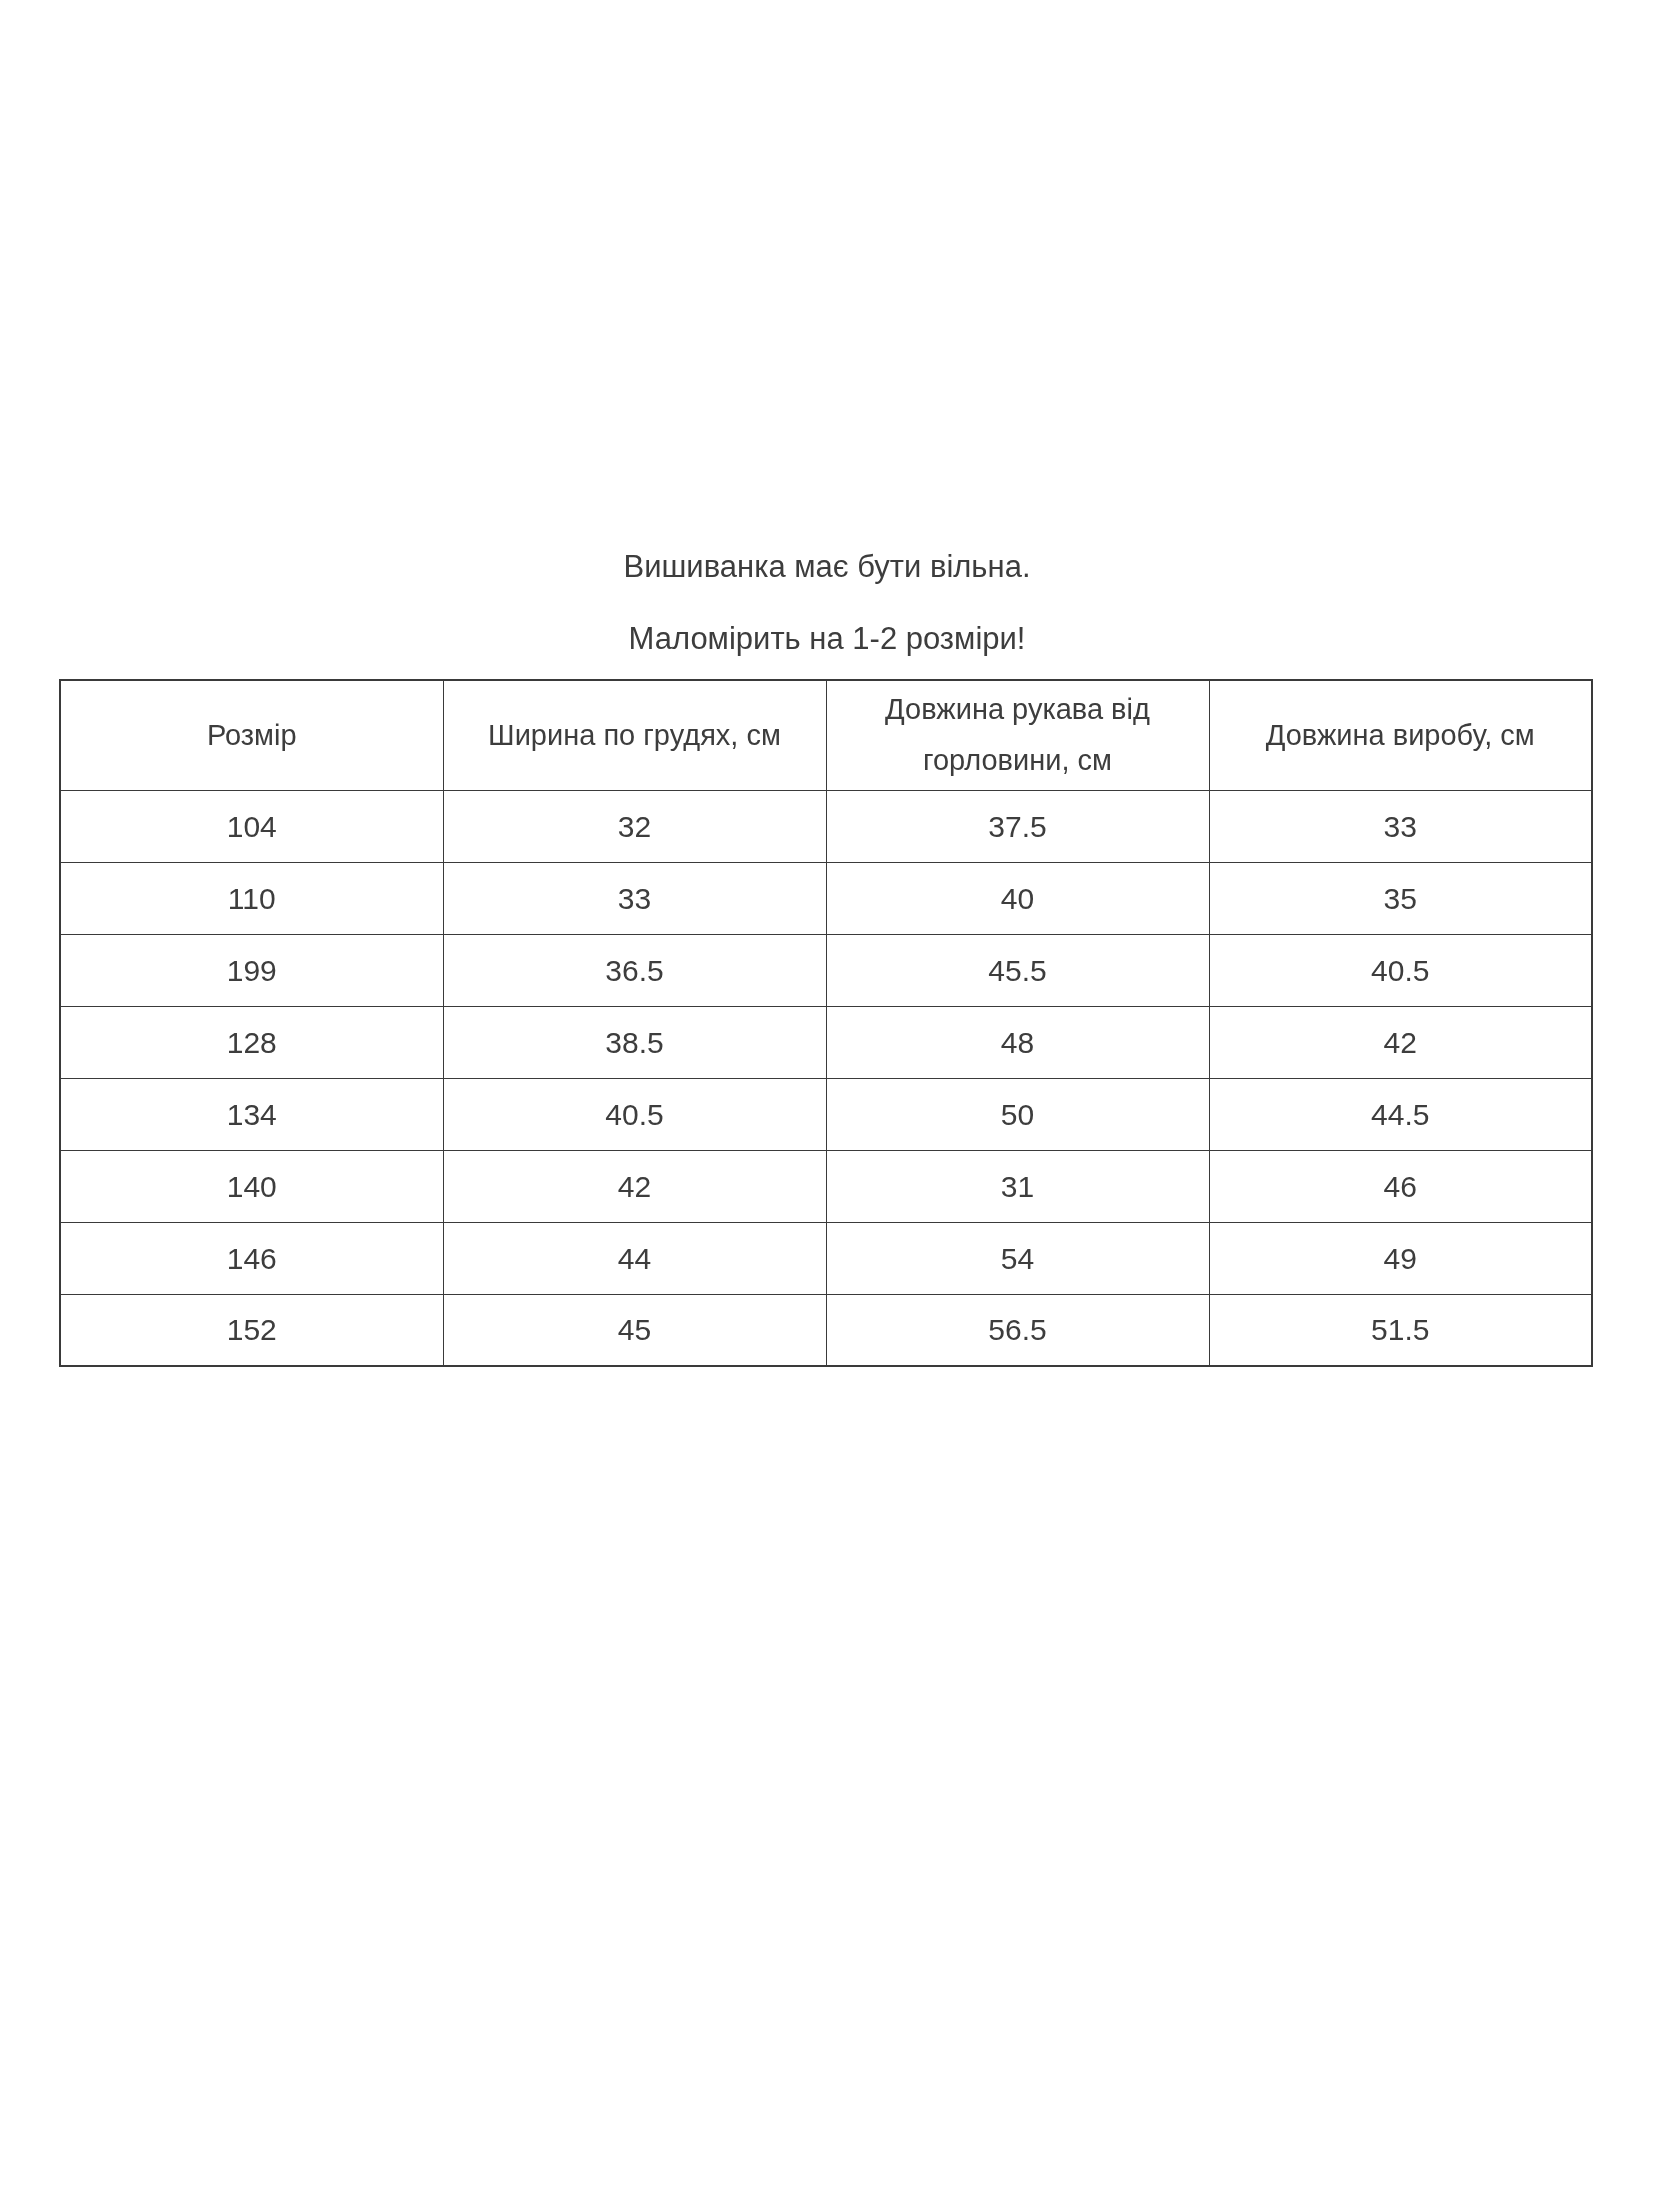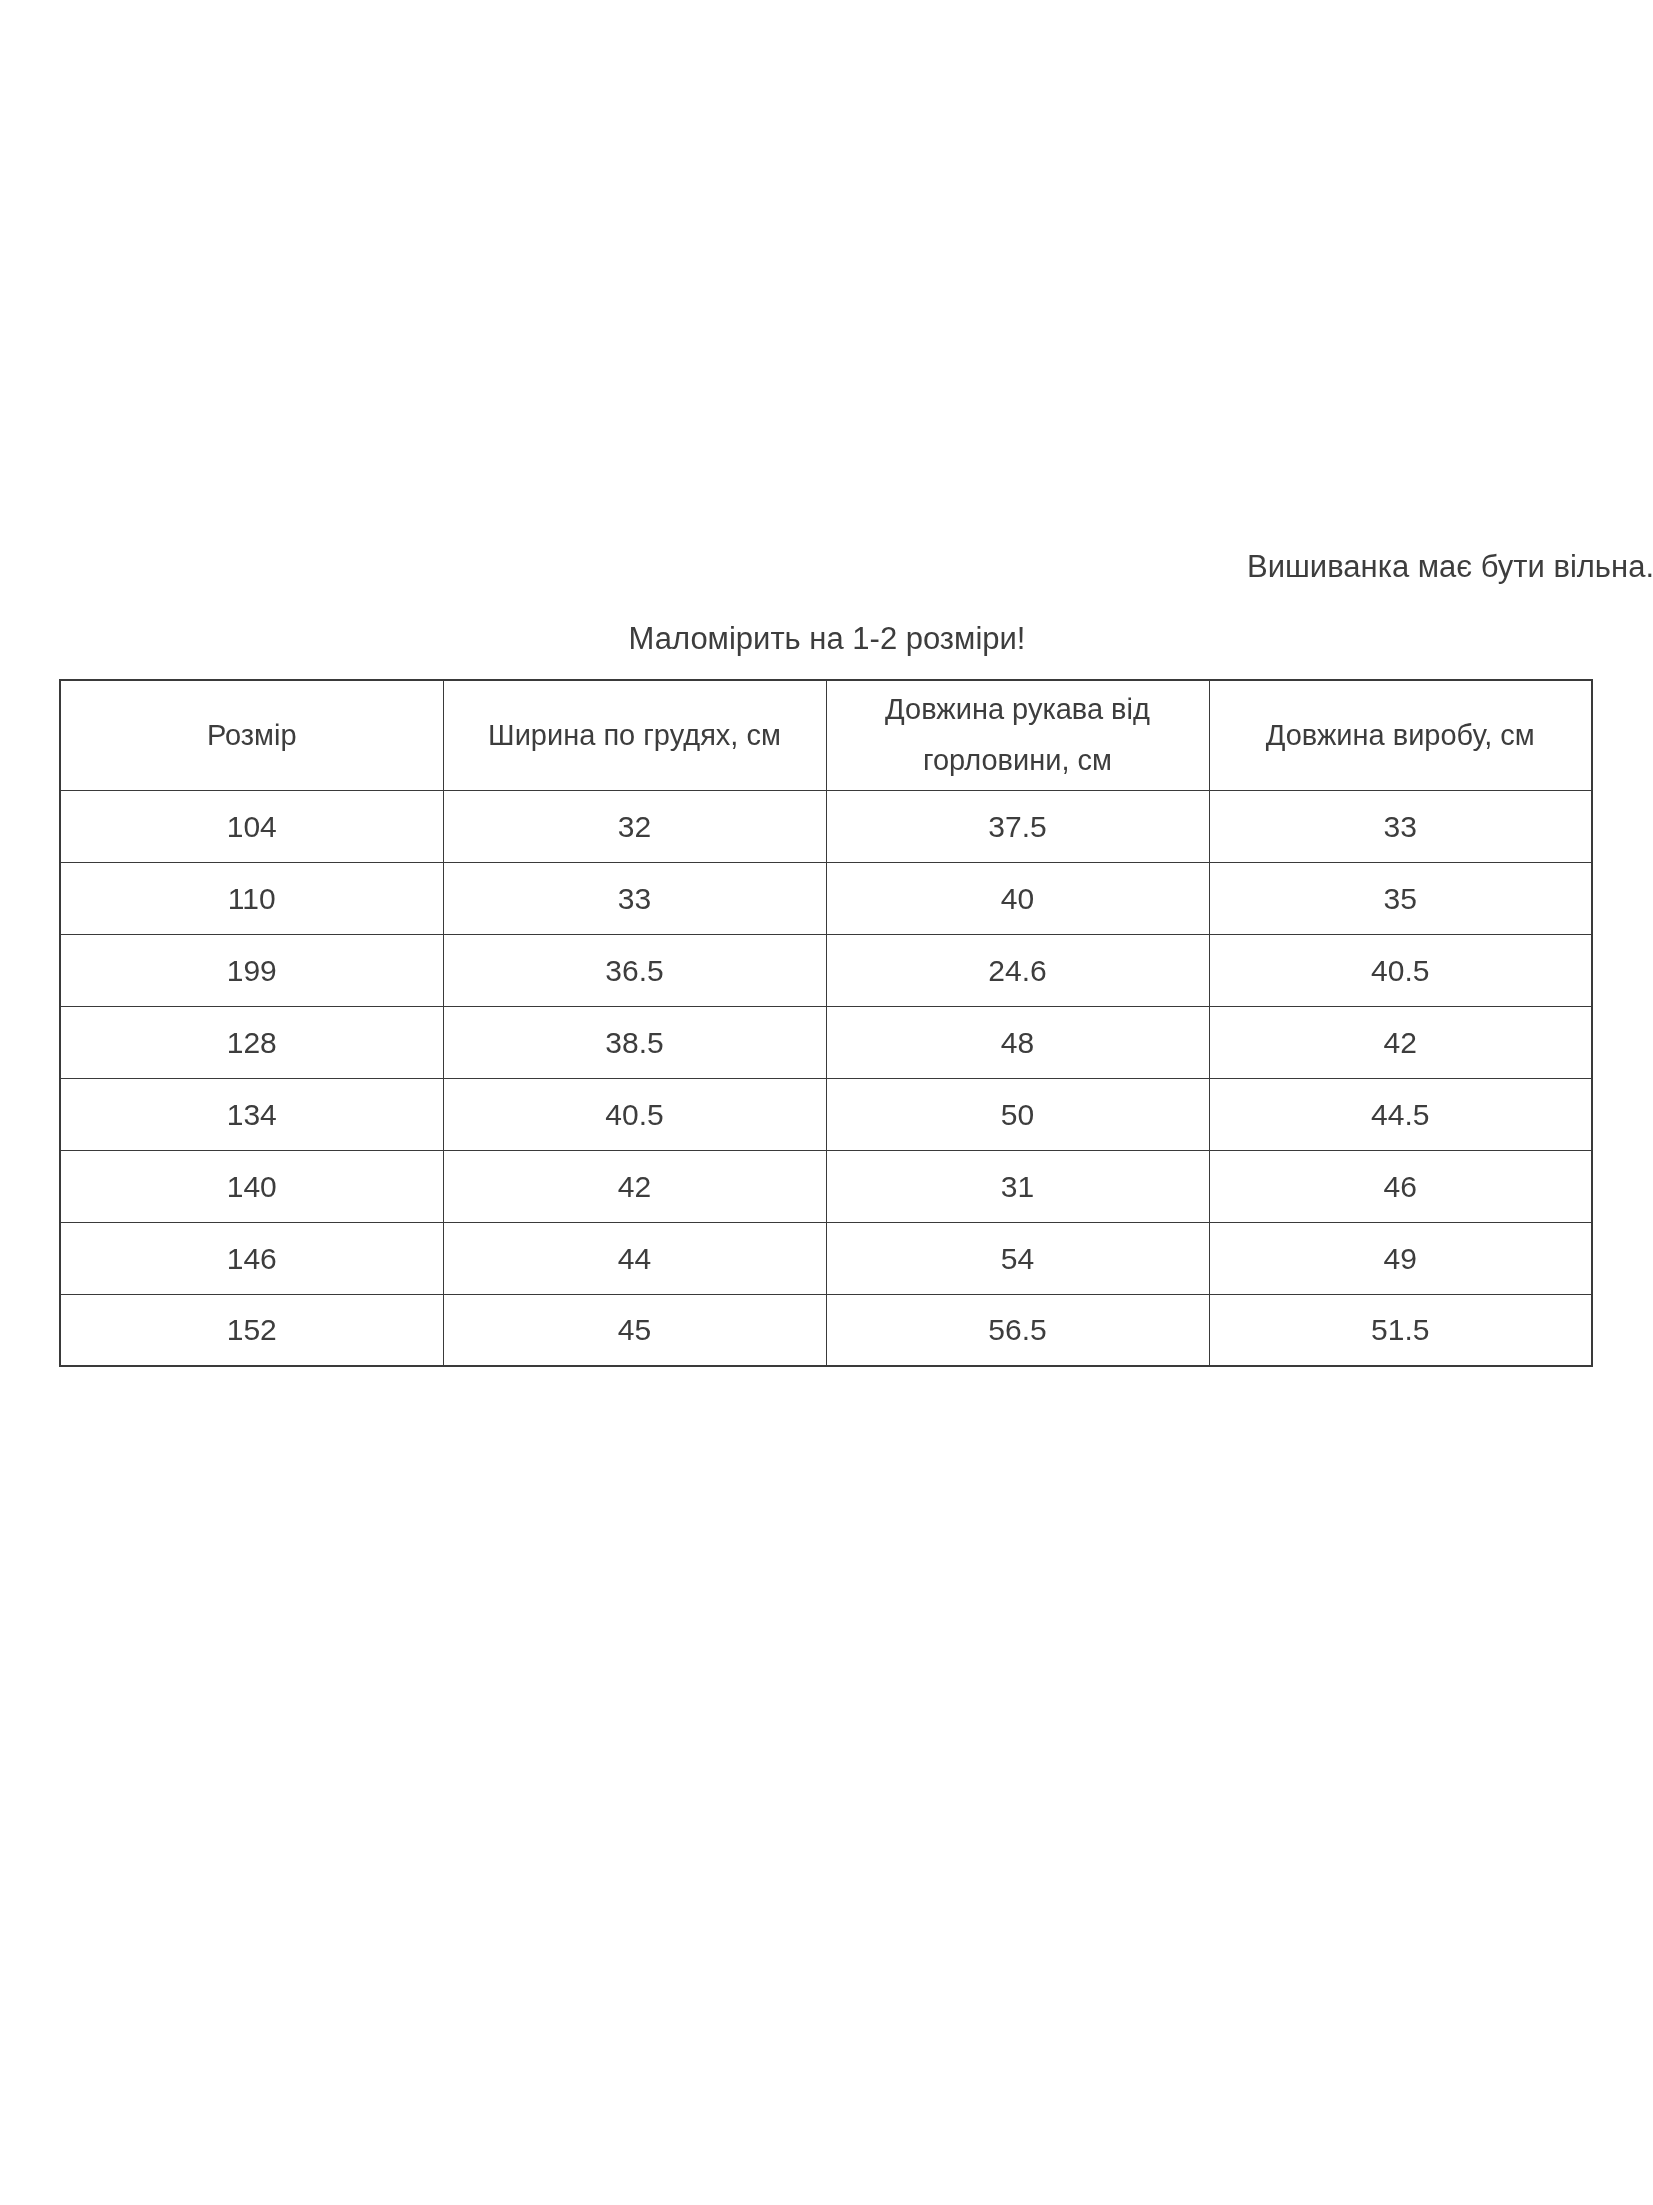--- a/index.html
+++ b/index.html
@@ -20,21 +20,21 @@
   }
   .title-line {
     margin: 0;
     text-align: center;
     font-size: 31px;
     line-height: 36px;
     color: #3d3d3d;
     white-space: pre;
   }
   .title-line.l1 { margin-bottom: 27px; }
-  .title-line.l2 { margin-bottom: 36px; text-align: right; }
+  .title-line.l2 { margin-bottom: 36px; }
   .title-line.l3 { margin-bottom: 16px; }
 
   table.size-table {
     border-collapse: collapse;
     table-layout: fixed;
     margin: 22px 0 0 59px;
     width: 1534px;
     border: 2.5px solid #3a3a3a;
   }
   table.size-table th,
@@ -85,21 +85,21 @@
       </tr>
       <tr>
         <td>110</td>
         <td>33</td>
         <td>40</td>
         <td>35</td>
       </tr>
       <tr>
         <td>199</td>
         <td>36.5</td>
-        <td>24.6</td>
+        <td>45.5</td>
         <td>40.5</td>
       </tr>
       <tr>
         <td>128</td>
         <td>38.5</td>
         <td>48</td>
         <td>42</td>
       </tr>
       <tr>
         <td>134</td>

